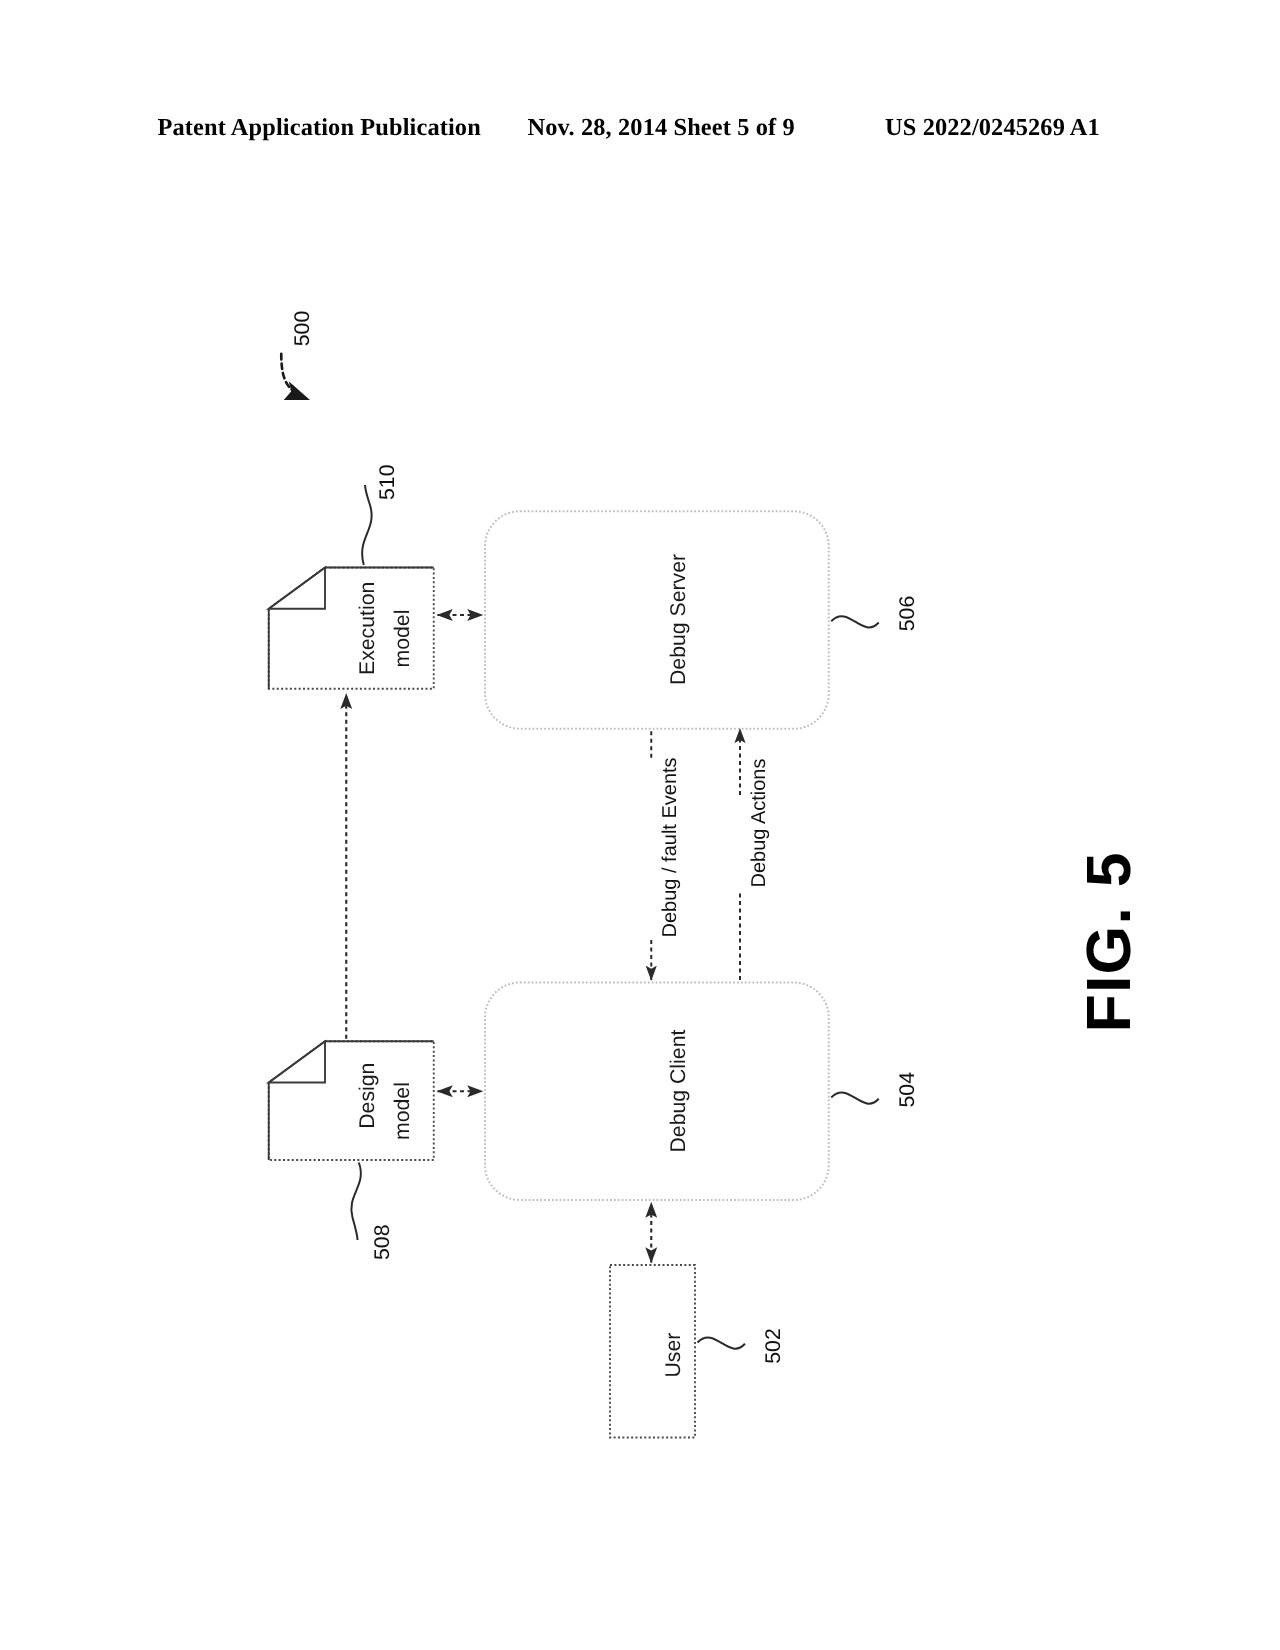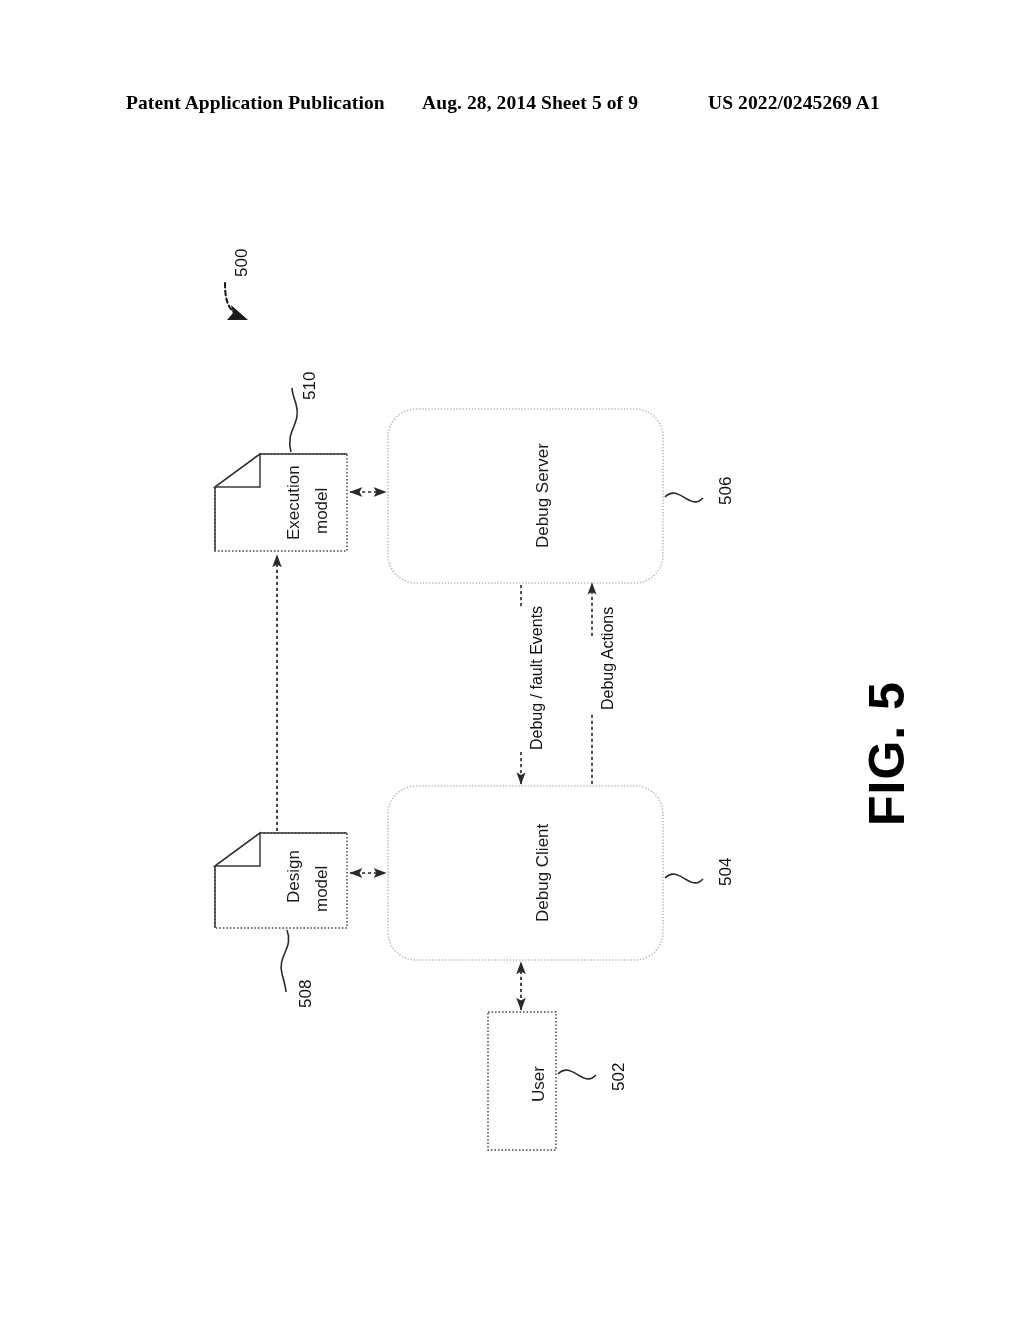--- a/index.html
+++ b/index.html
@@ -82,21 +82,21 @@
     font-size: 50px;
     letter-spacing: 1px;
     color: #000;
   }
 </style>
 </head>
 <body>
 
 <div id="page-header">
   <span class="hdr-left">Patent Application Publication</span>
-  <span class="hdr-mid">Aug. 28, 2014  Sheet 5 of 9</span>
+  <span class="hdr-mid">Nov. 28, 2014  Sheet 5 of 9</span>
   <span class="hdr-right">US 2022/0245269 A1</span>
 </div>
 
 <div id="figure-canvas">
 
   <svg width="1024" height="1320" viewBox="0 0 1024 1320">
     <defs>
       <marker id="arrowFilled" markerWidth="9" markerHeight="9" refX="7.2" refY="3.2" orient="auto" markerUnits="strokeWidth">
         <path d="M0,0.4 L7.6,3.2 L0,6 L1.6,3.2 Z" fill="#2a2a2a"></path>
       </marker>

